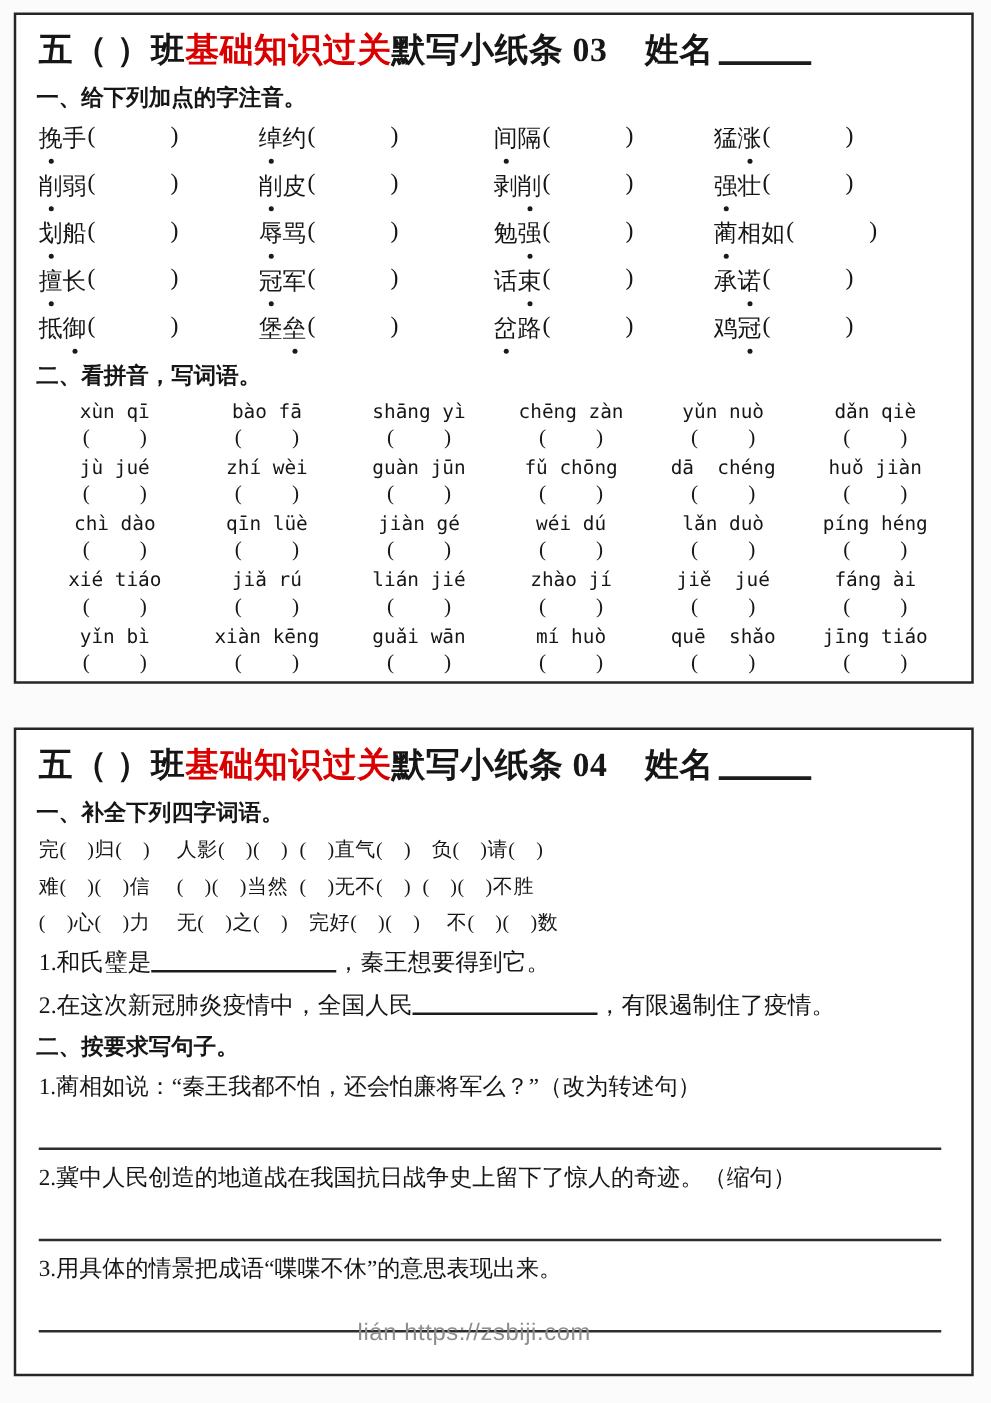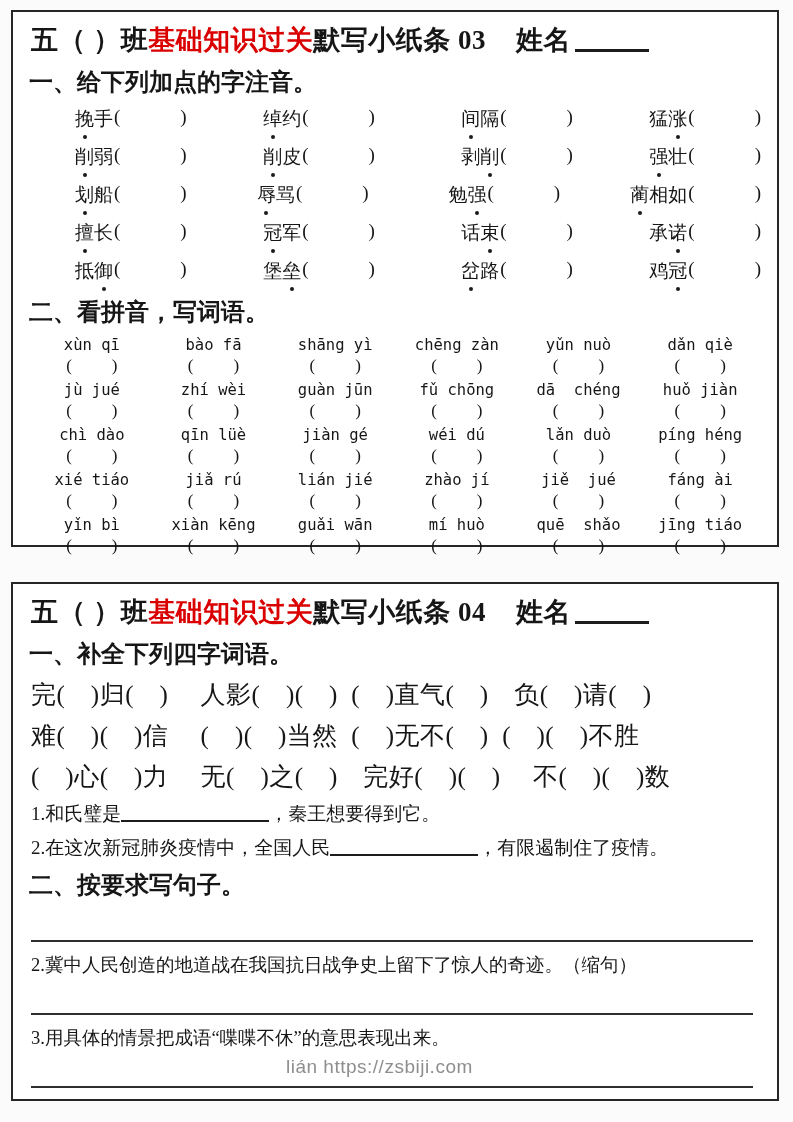--- a/index.html
+++ b/index.html
@@ -13,25 +13,25 @@
     border:2px solid #262626;background:#ffffff;padding:8px 16px 4px 18px;
   }
   #sheet03{top:10px;height:537px;}
   #sheet04{top:582px;height:519px;}
 
   .title{text-align:left;font-size:27px;font-weight:700;margin:2px 0 8px;letter-spacing:.5px;white-space:nowrap;}
   .title .red{color:#da0000;}
   .title .name-label{margin-left:30px;}
   .name-blank{display:inline-block;width:74px;height:0;border-bottom:3px solid #1c1c1c;vertical-align:-3px;margin-left:4px;}
 
-  .heading{font-size:24px;font-weight:700;margin:0 0 8px -2px;}
+  .heading{font-size:18px;font-weight:700;margin:0 0 8px -2px;}
 
   
   .w-row{display:flex;font-size:19px;margin-bottom:12px;}
-  .w-cell{display:flex;align-items:flex-start;white-space:nowrap;margin-left:44px;}
+  .w-cell{display:flex;align-items:flex-start;white-space:nowrap;}
   .w-cell:nth-child(1){width:176px;}
   .w-cell:nth-child(2){width:188px;}
   .w-cell:nth-child(3){width:176px;}
   .w-cell:nth-child(4){flex:1;}
   .ch{position:relative;display:inline-block;}
   .ch.dotted::after{
     content:"";position:absolute;left:50%;bottom:-7px;transform:translateX(-50%);
     width:4px;height:4px;border-radius:50%;background:#1a1a1a;
   }
   .paren{margin-left:1px;}
@@ -39,21 +39,21 @@
 
   
   .py-pair{margin-bottom:3px;}
   .py-row{display:flex;font-family:"DejaVu Sans Mono",monospace;font-size:15.5px;margin-bottom:2px;}
   .py-cell{flex:1;text-align:center;white-space:pre;}
   .pk-row{display:flex;font-size:17px;margin-bottom:5px;}
   .pk-cell{flex:1;text-align:center;}
   .pk-cell .gap2{display:inline-block;width:40px;}
 
   
-  .cmpl{font-size:25px;margin-bottom:8px;white-space:pre-wrap;letter-spacing:.5px;}
+  .cmpl{font-size:16px;margin-bottom:8px;white-space:pre-wrap;letter-spacing:.5px;}
   .fill{font-size:19px;margin-bottom:8px;}
   .fill .blank{display:inline-block;width:148px;height:0;border-bottom:2px solid #1c1c1c;vertical-align:-2px;}
   .sent{font-size:18.5px;line-height:26px;margin-bottom:4px;white-space:pre-wrap;}
   .answer-line{height:31px;border-bottom:2px solid #2e2e2e;margin:0 8px 10px 0;}
 
   .watermark{
     position:absolute;left:286px;top:1056px;z-index:3;
     font-family:"Liberation Sans","DejaVu Sans",sans-serif;
     font-size:19px;color:#8e8e8e;letter-spacing:.5px;white-space:nowrap;
   }
@@ -262,20 +262,21 @@
   <div class="cmpl">难(　)(　)信　 (　)(　)当然  (　)无不(　)  (　)(　)不胜</div>
   <div class="cmpl">(　)心(　)力　 无(　)之(　)　完好(　)(　)　 不(　)(　)数</div>
   <div class="fill">
     <span>1.和氏璧是</span><span class="blank"></span><span>，秦王想要得到它。</span>
   </div>
   <div class="fill">
     <span>2.在这次新冠肺炎疫情中，全国人民</span><span class="blank"></span><span>，有限遏制住了疫情。</span>
   </div>
   <div class="heading">二、按要求写句子。</div>
   <div id="s04-sentences">
+      <div class="sent">1.蔺相如说：“秦王我都不怕，还会怕廉将军么？”（改为转述句）</div>
       <div class="answer-line"></div>
       <div class="sent">2.冀中人民创造的地道战在我国抗日战争史上留下了惊人的奇迹。（缩句）</div>
       <div class="answer-line"></div>
       <div class="sent">3.用具体的情景把成语“喋喋不休”的意思表现出来。</div>
       <div class="answer-line"></div>
     </div>
 </div>
 
 <div class="watermark">lián https://zsbiji.com</div>
 

